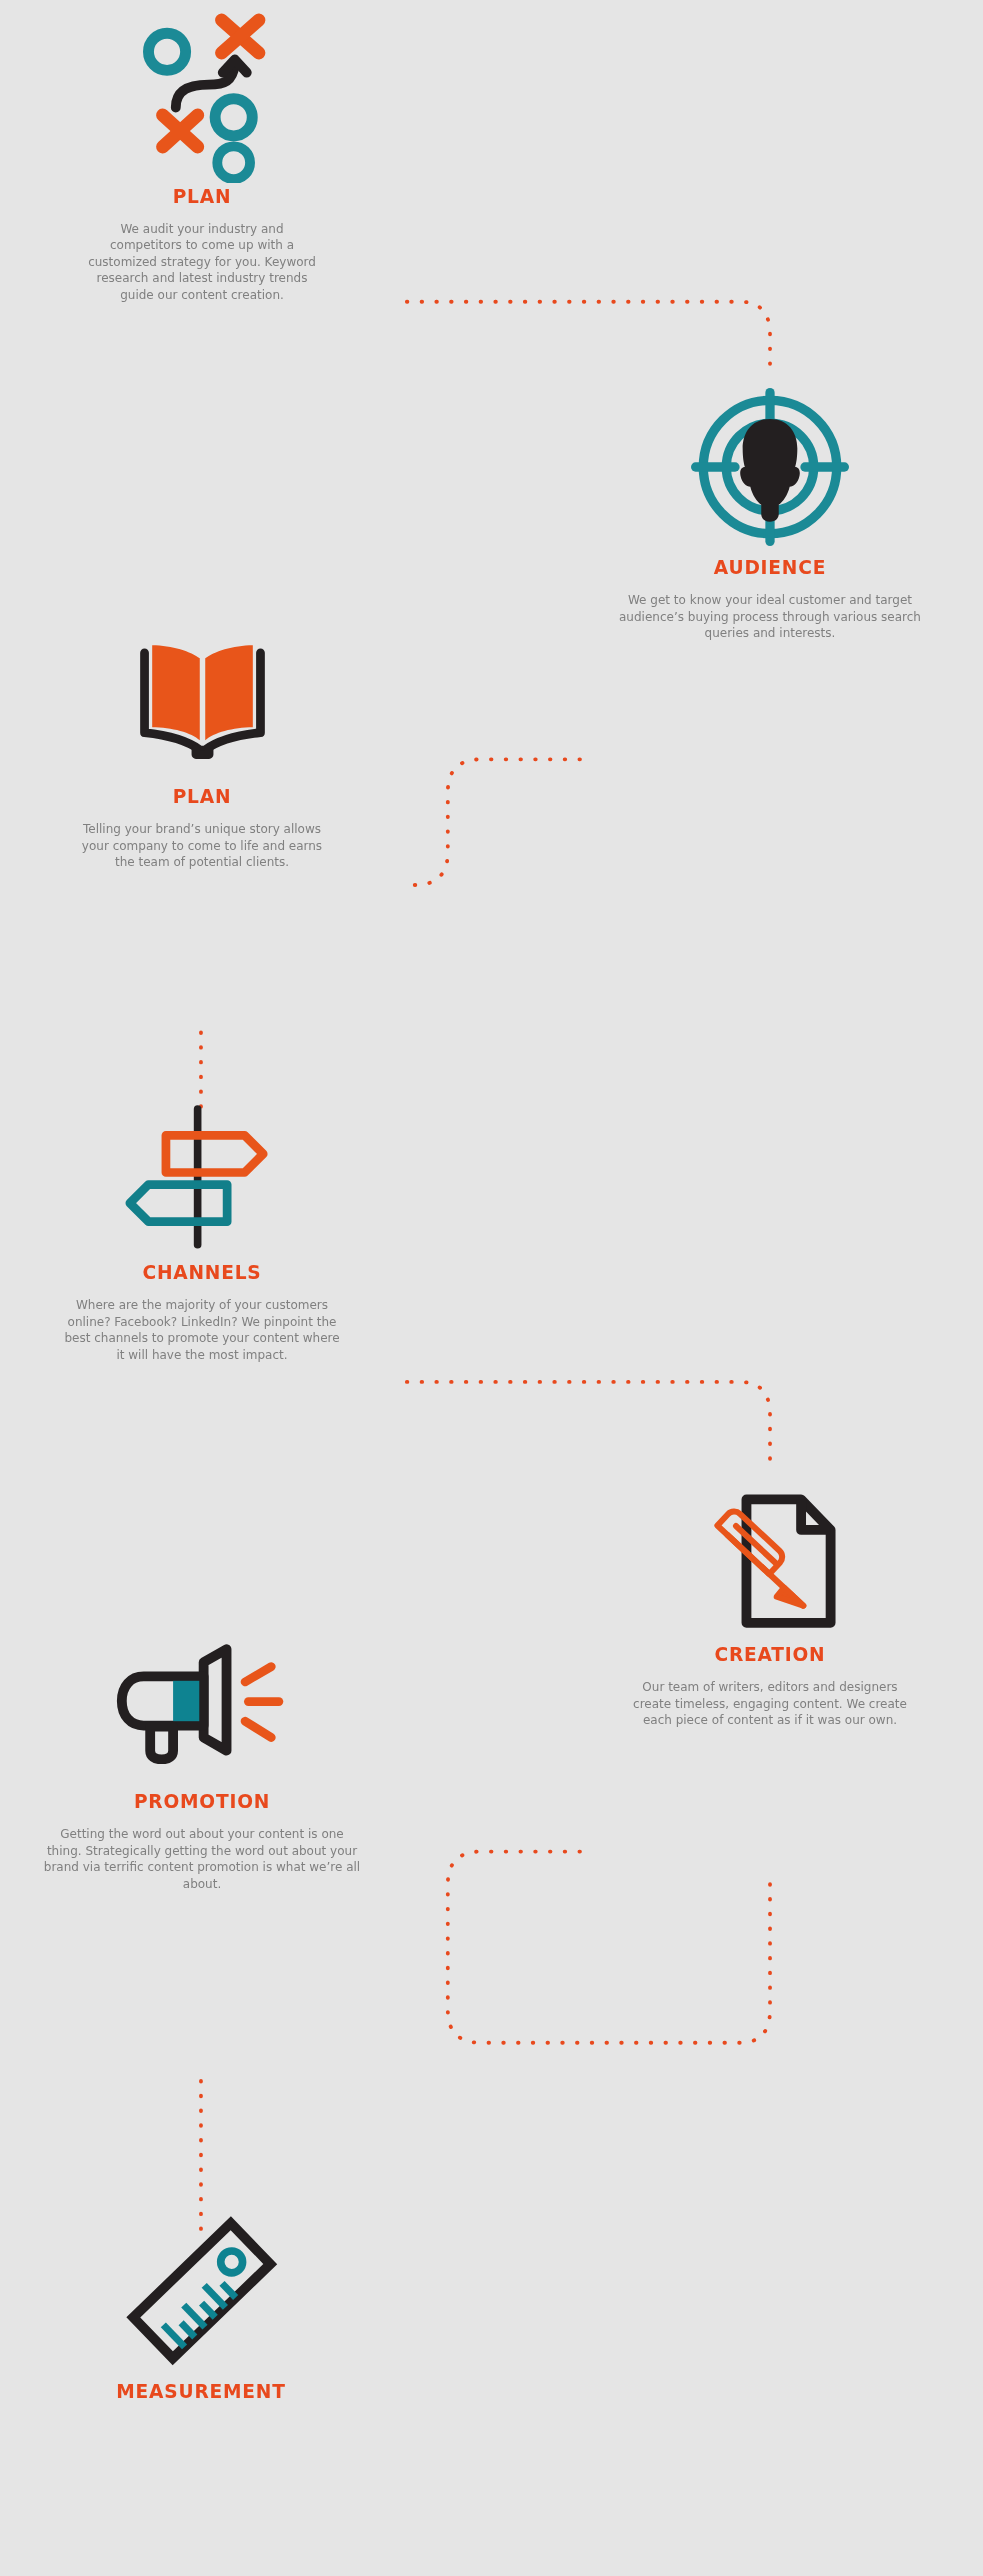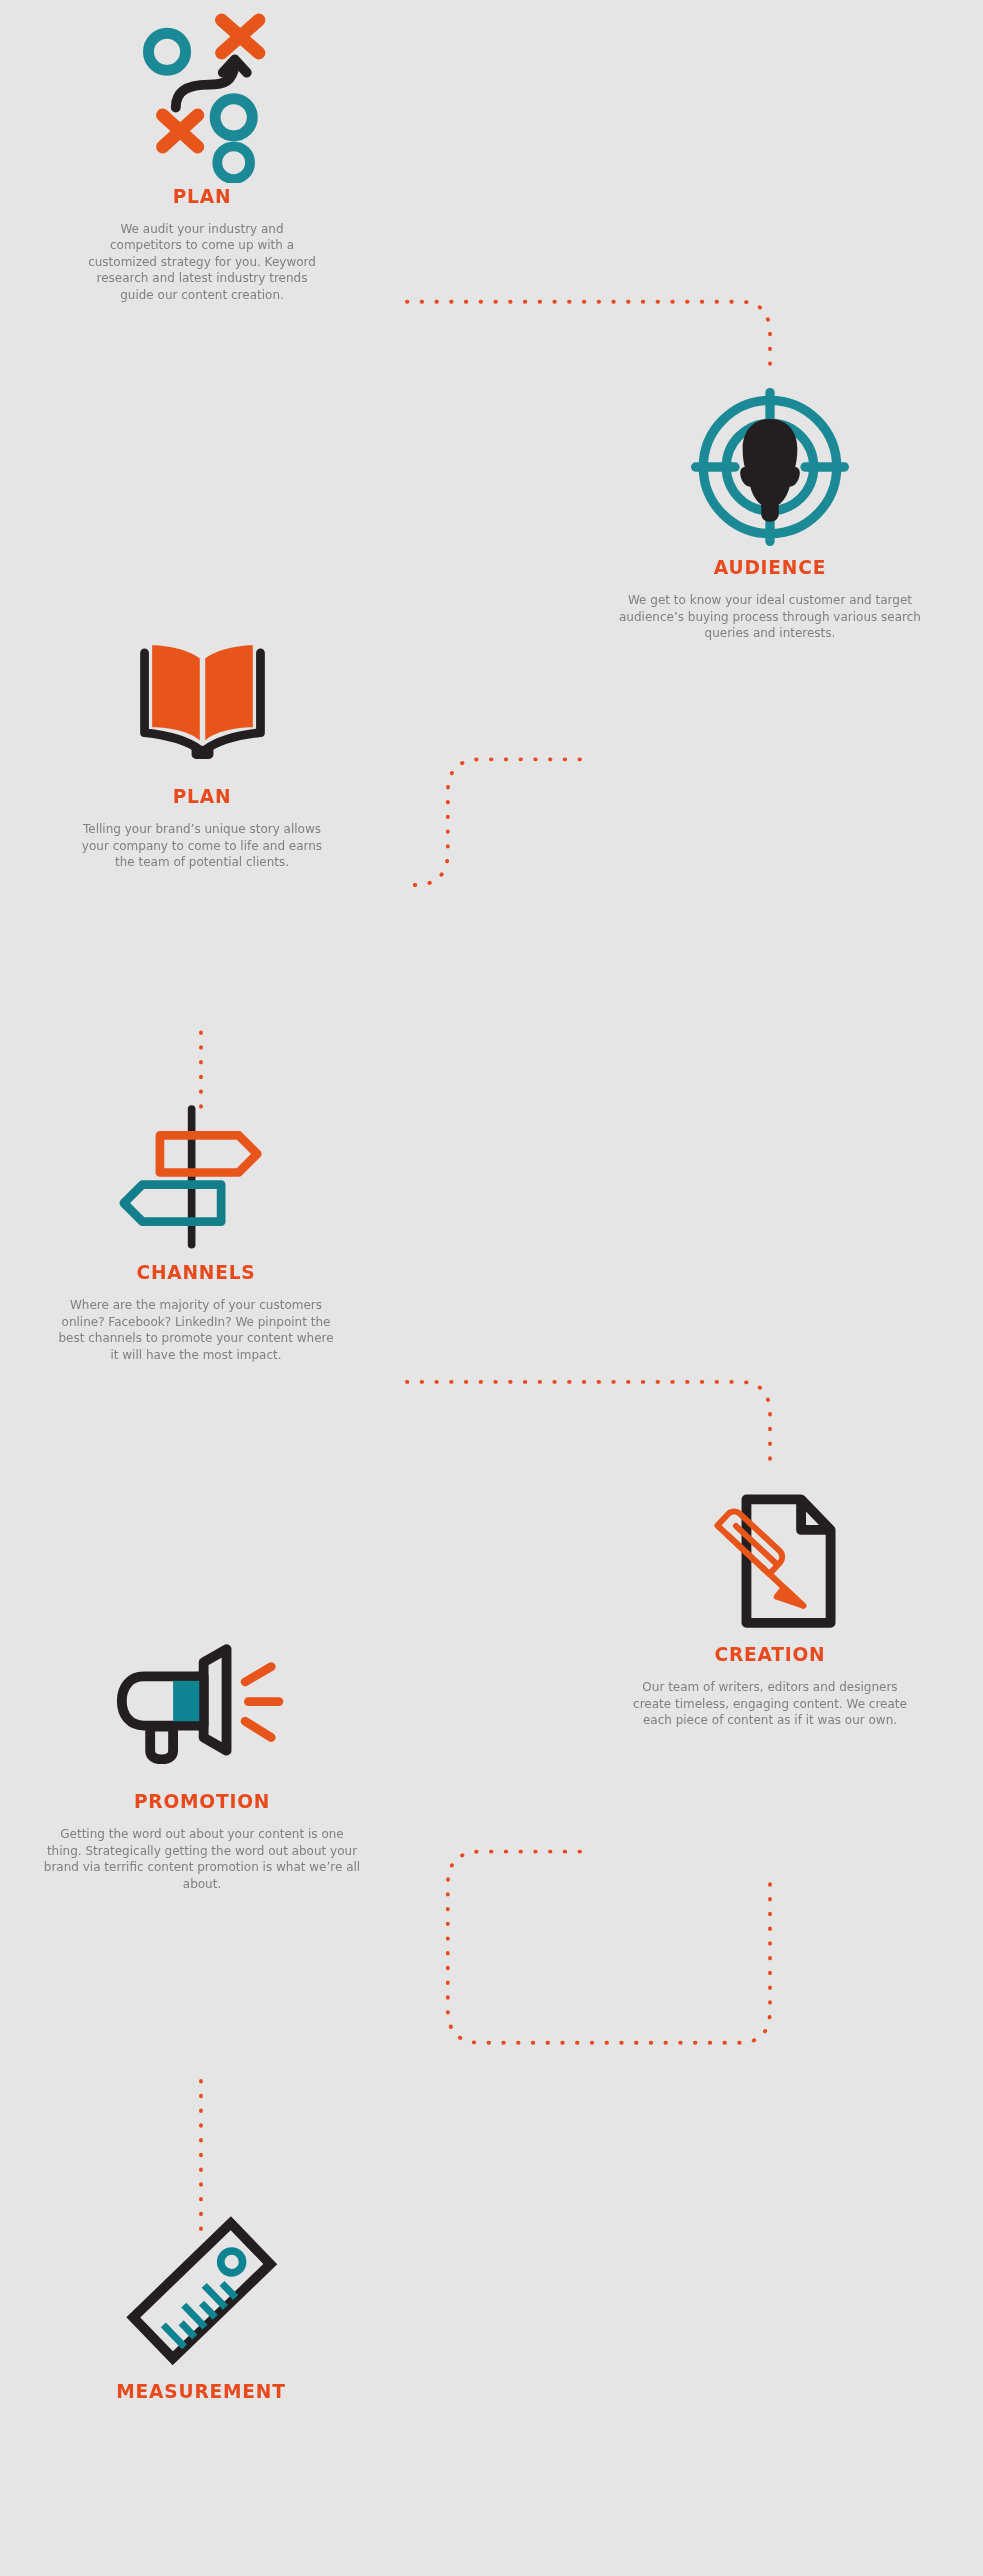--- a/index.html
+++ b/index.html
@@ -50,21 +50,21 @@
     font-size: 12px;
     line-height: 1.38;
     color: #808080;
     padding: 0 28px;
   }
 
   
   #step-plan        { left: 11px;   top: 5.5px;   }
   #step-audience    { left: 579px; top: 377px;  }
   #step-story       { left: 11px;   top: 606px; }
-  #step-channels    { left: 5px;   top: 1082px; }
+  #step-channels    { left: 11px;   top: 1082px; }
   #step-creation    { left: 579px; top: 1464px; }
   #step-promotion   { left: 11px;   top: 1611px; }
   #step-measurement { left: 10px;   top: 2201px; }
 
   
   #step-plan        .step-body { padding: 0 74px; }
   #step-audience    .step-body { padding: 0 33px;  }
   #step-story       .step-body { padding: 0 64px; }
   #step-channels    .step-body { padding: 0 52px;  }
   #step-creation    .step-body { padding: 0 43px;  }

